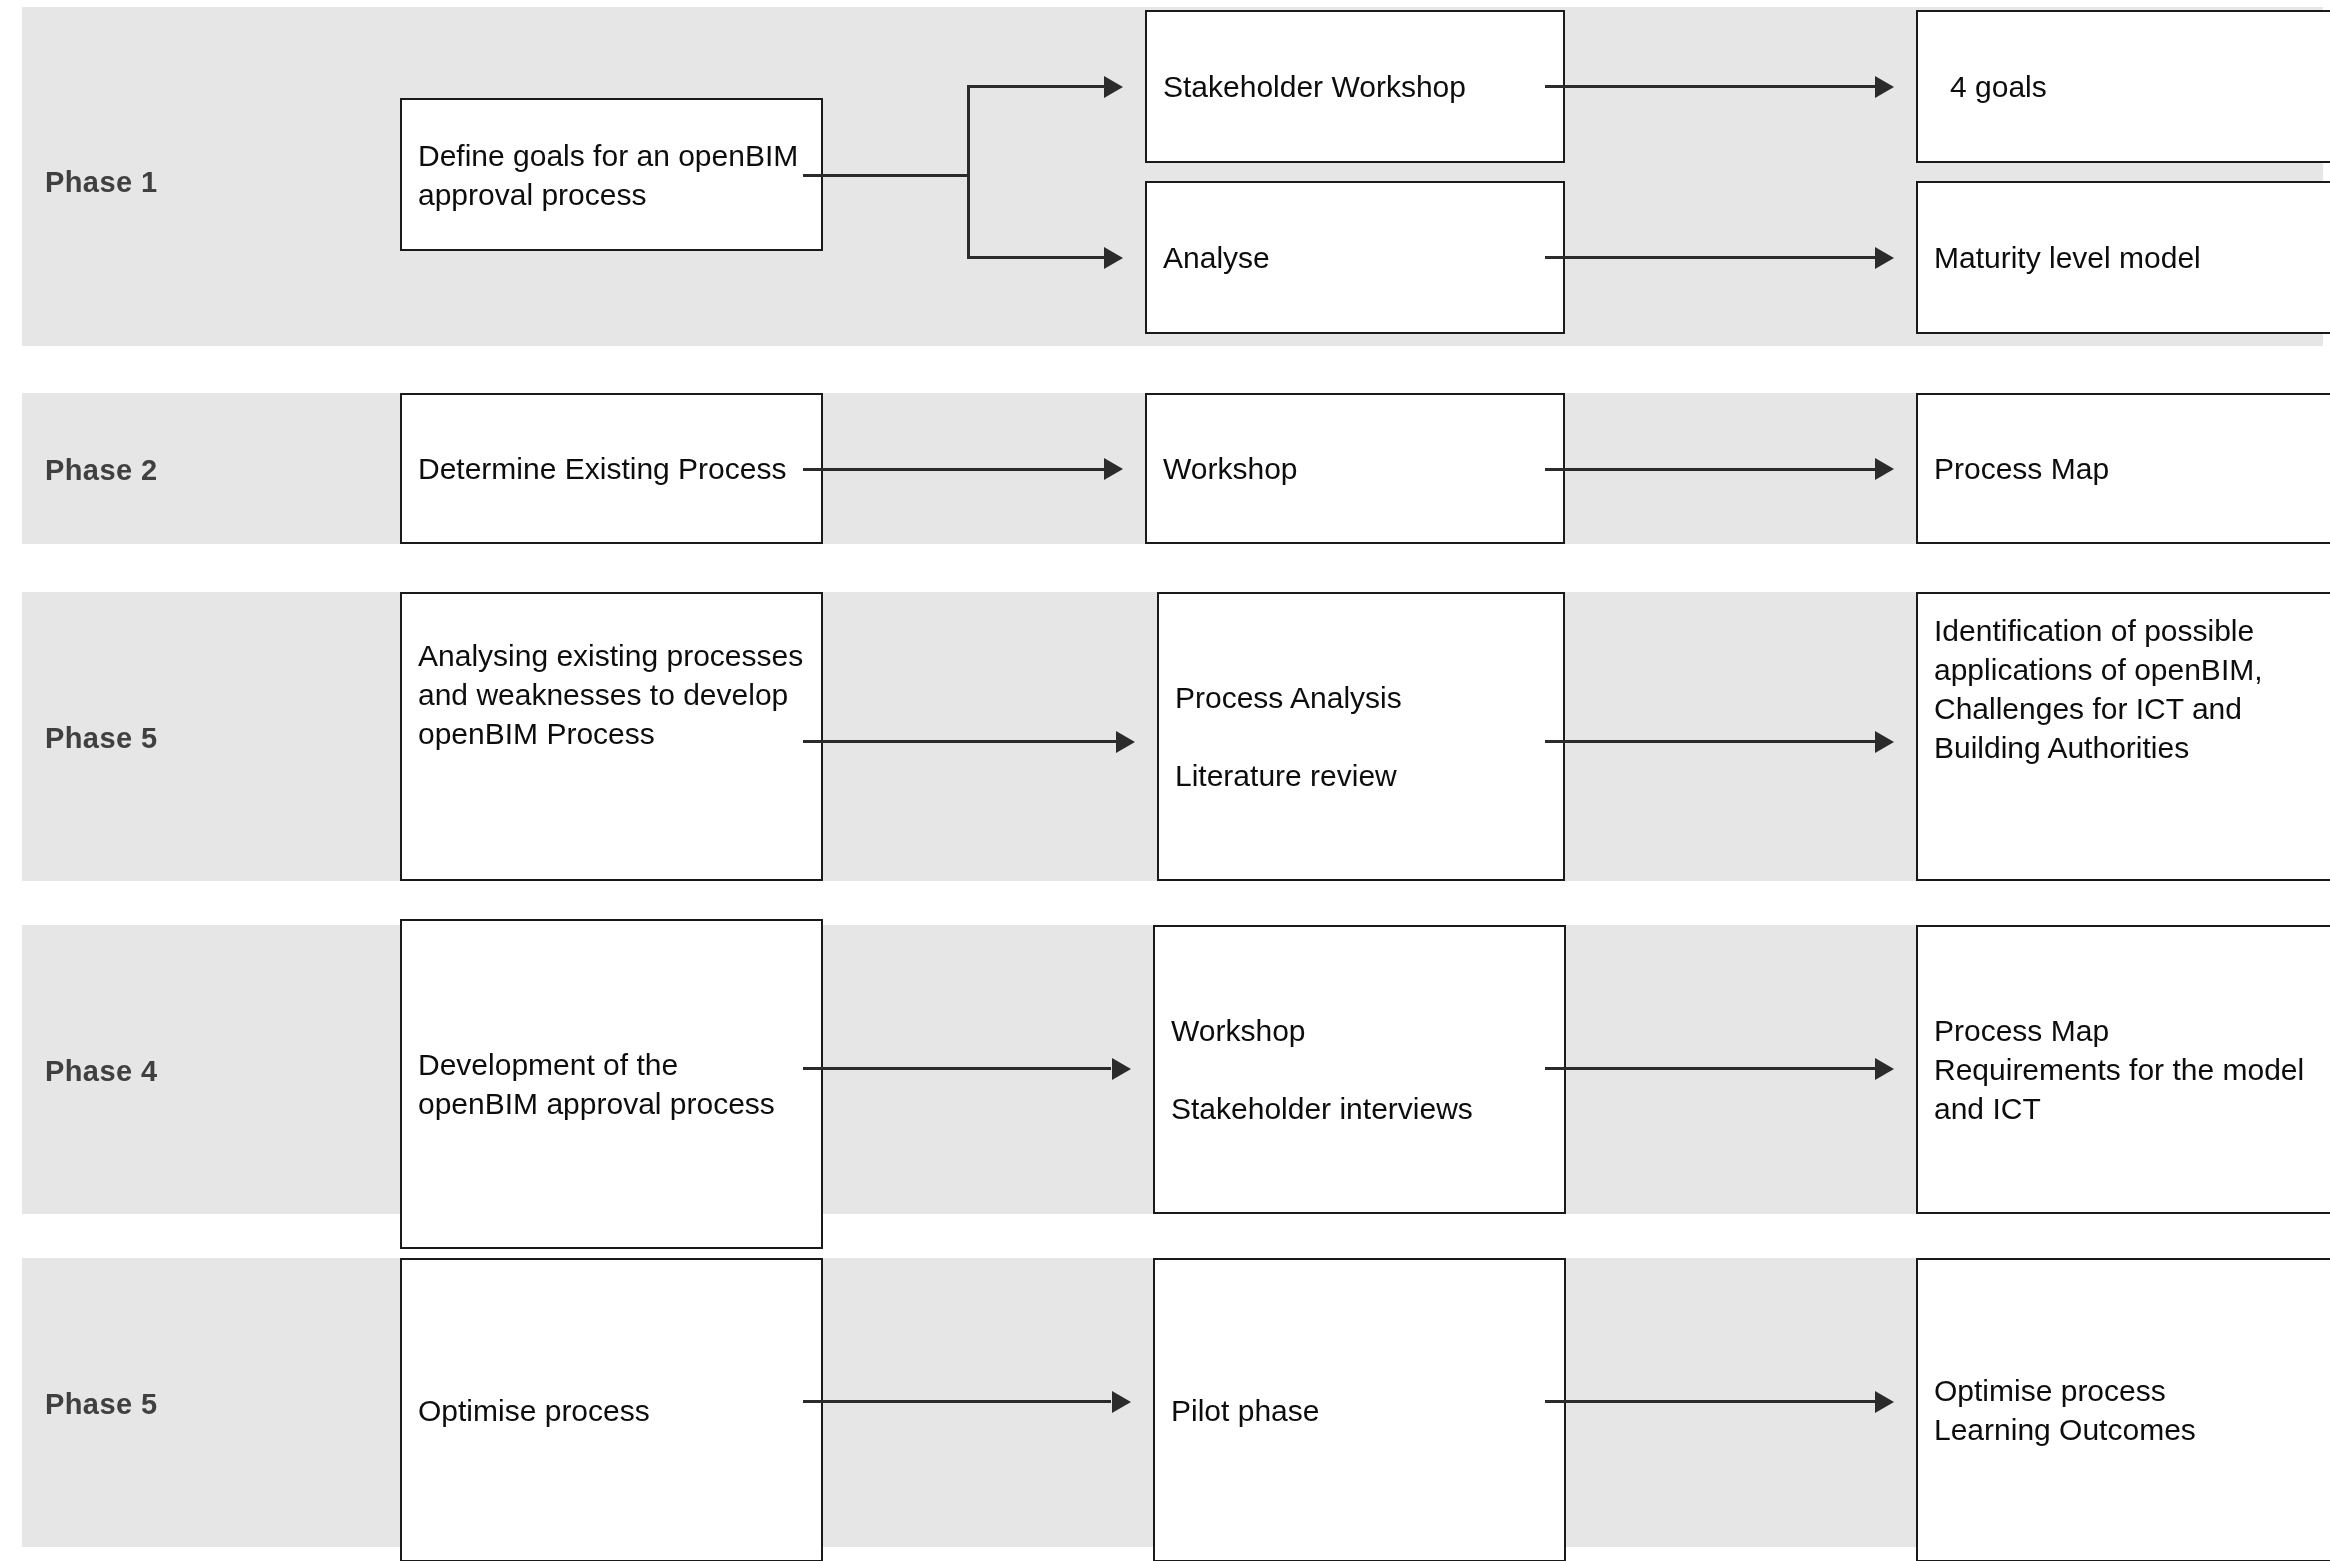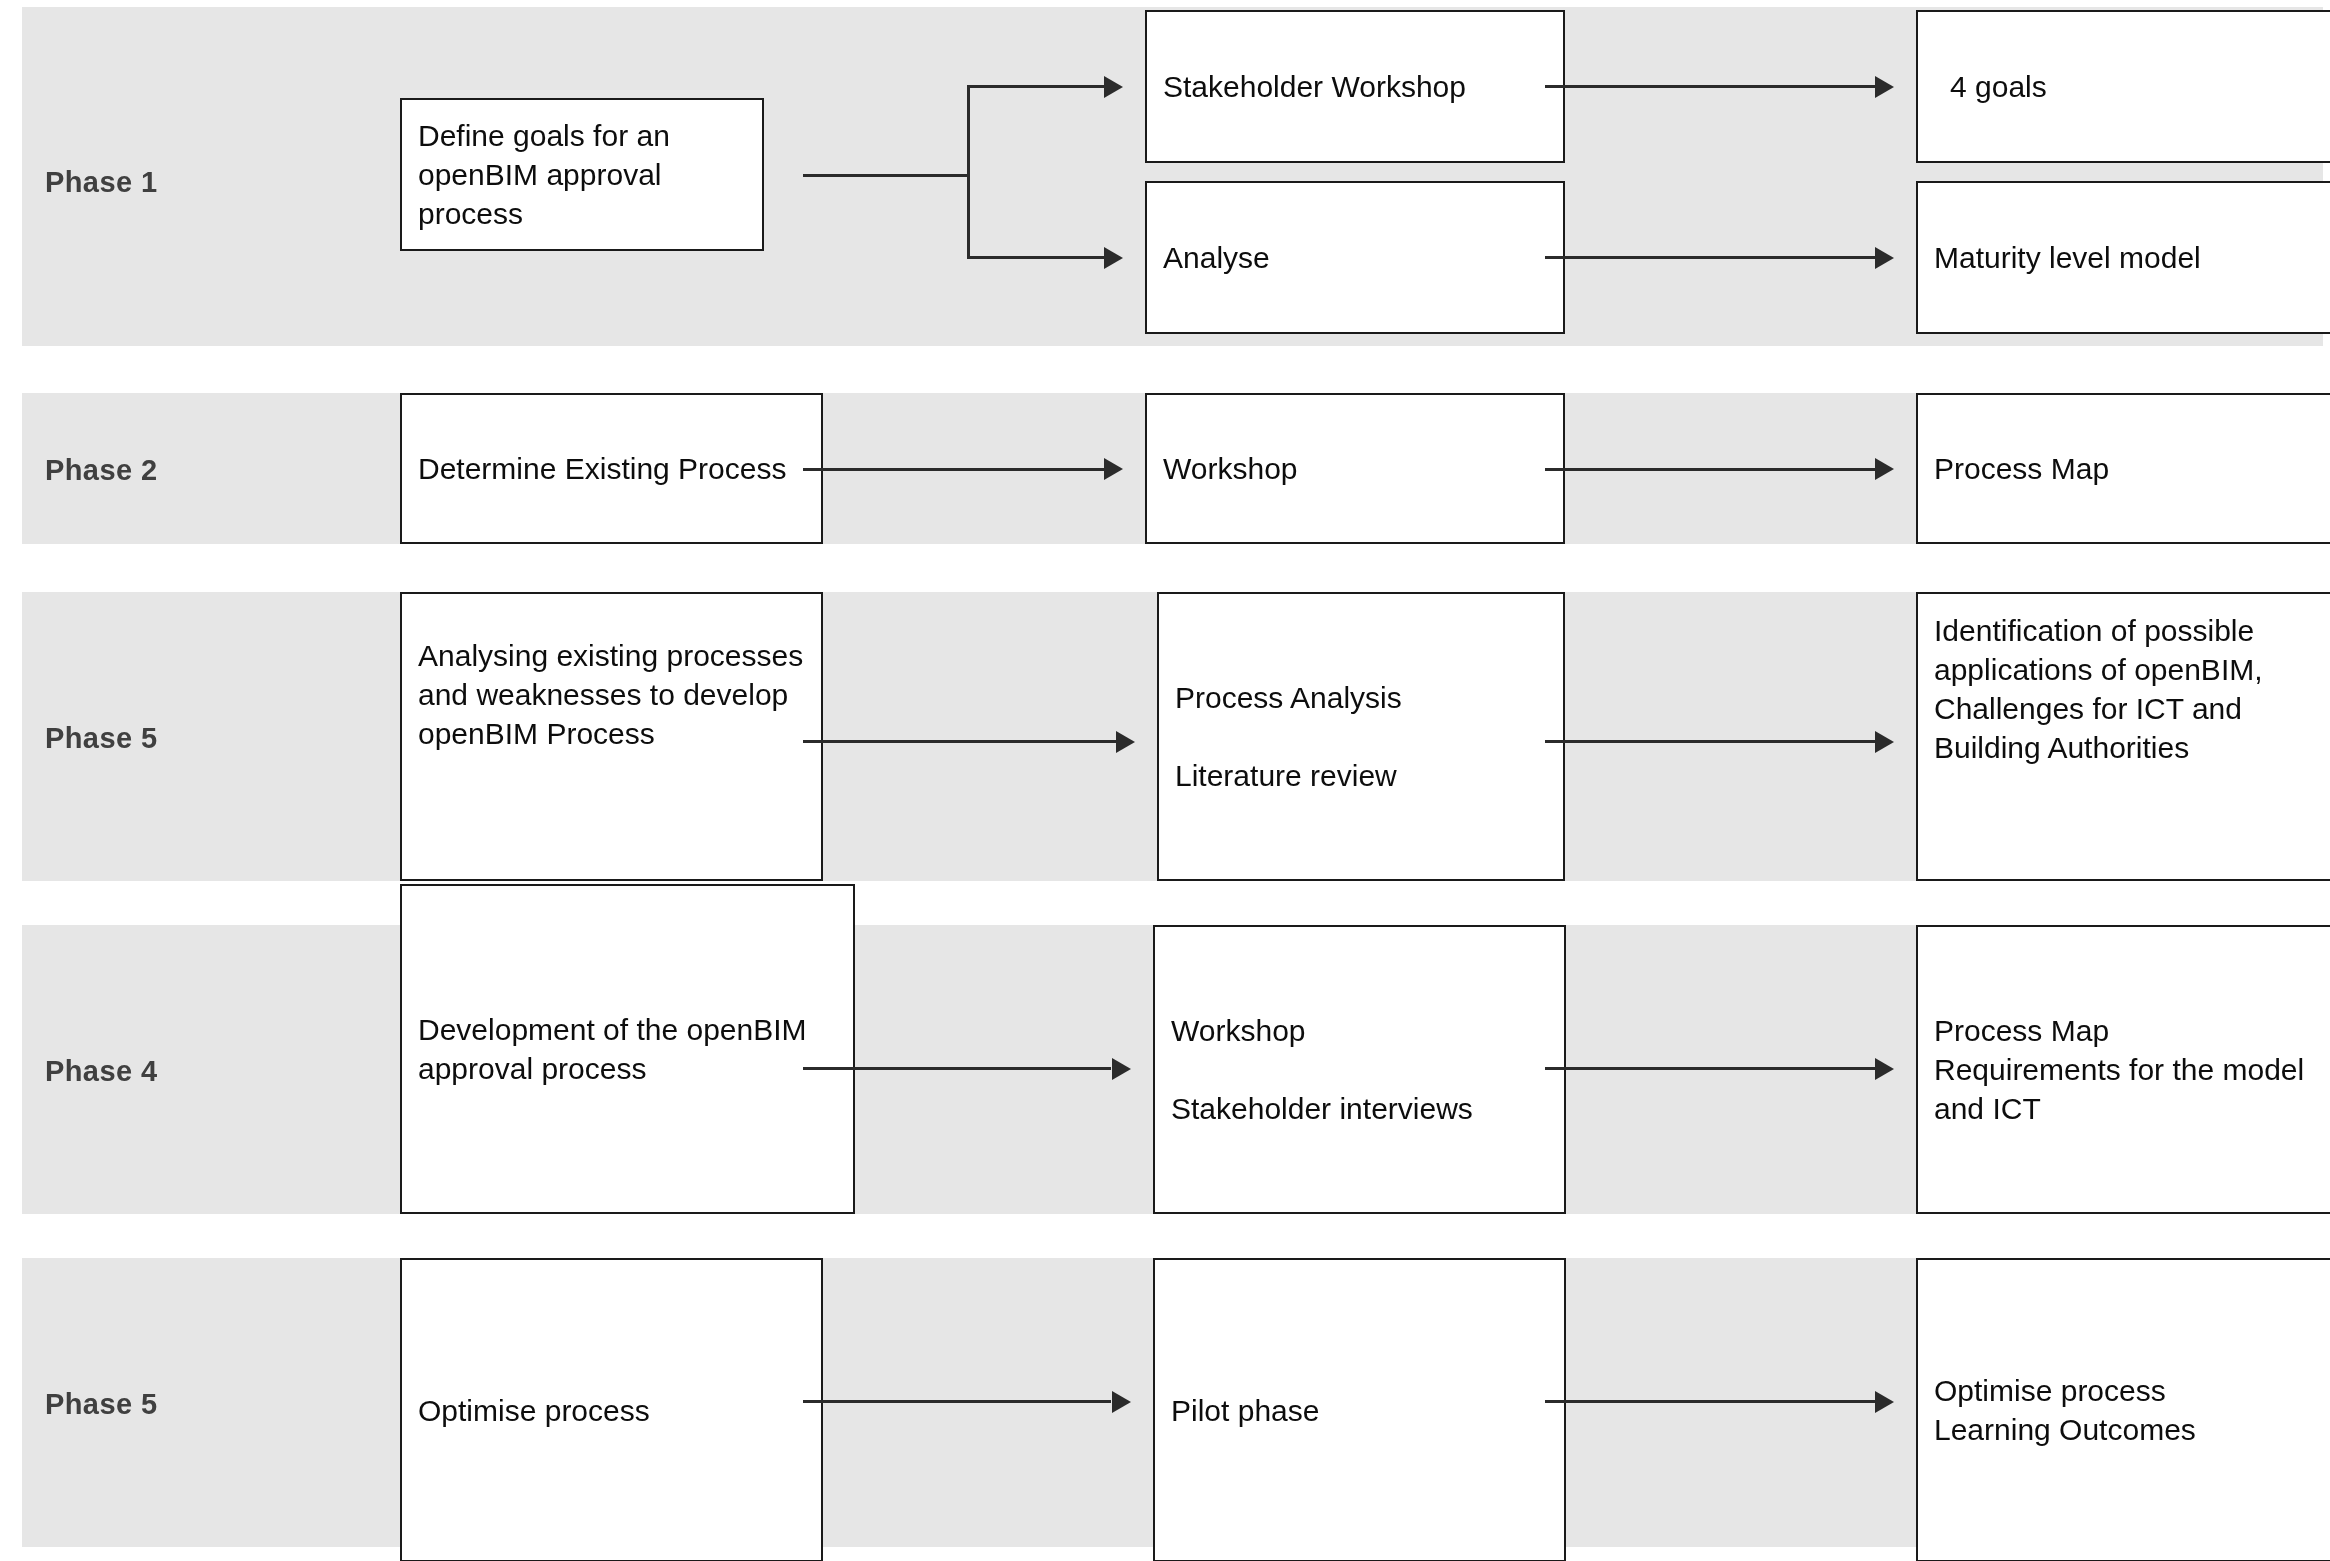--- a/index.html
+++ b/index.html
@@ -28,21 +28,21 @@
              border-left:19px solid #2b2b2b;}
 </style>
 </head>
 <body>
 
 <div id="stage">
 
   <div class="band" style="left:22px;top:7.2px;width:2301px;height:339px;"></div>
   <div class="phase-label" style="left:45px;top:166px;">Phase 1</div>
 
-  <div class="node" style="left:380px;top:98px;width:364px;height:153px;">
+  <div class="node" style="left:380px;top:98px;width:423px;height:153px;">
     <div class="txt">Define goals for an openBIM approval process</div>
   </div>
 
   <div class="node" style="left:1125px;top:10px;width:420px;height:153px;">
     <div class="txt">Stakeholder Workshop</div>
   </div>
   <div class="node" style="left:1125px;top:181px;width:420px;height:153px;">
     <div class="txt">Analyse</div>
   </div>
 
@@ -100,21 +100,21 @@
   </div>
 
   <div class="conn h" style="left:803px;top:740px;width:313px;"></div>
   <div class="arrowhead" style="left:1116px;top:731px;"></div>
   <div class="conn h" style="left:1545px;top:740px;width:330px;"></div>
   <div class="arrowhead" style="left:1875px;top:731px;"></div>
 
   <div class="band" style="left:22px;top:925px;width:2301px;height:289px;"></div>
   <div class="phase-label" style="left:45px;top:1055px;">Phase 4</div>
 
-  <div class="node" style="left:380px;top:884px;width:455px;height:330px;">
+  <div class="node" style="left:380px;top:919px;width:423px;height:330px;">
     <div class="txt">Development of the openBIM approval process</div>
   </div>
   <div class="node" style="left:1133px;top:925px;width:413px;height:289px;">
     <div class="txt">Workshop
 
 Stakeholder interviews</div>
   </div>
   <div class="node" style="left:1896px;top:925px;width:418px;height:289px;">
     <div class="txt">Process Map
 Requirements for the model and ICT</div>

